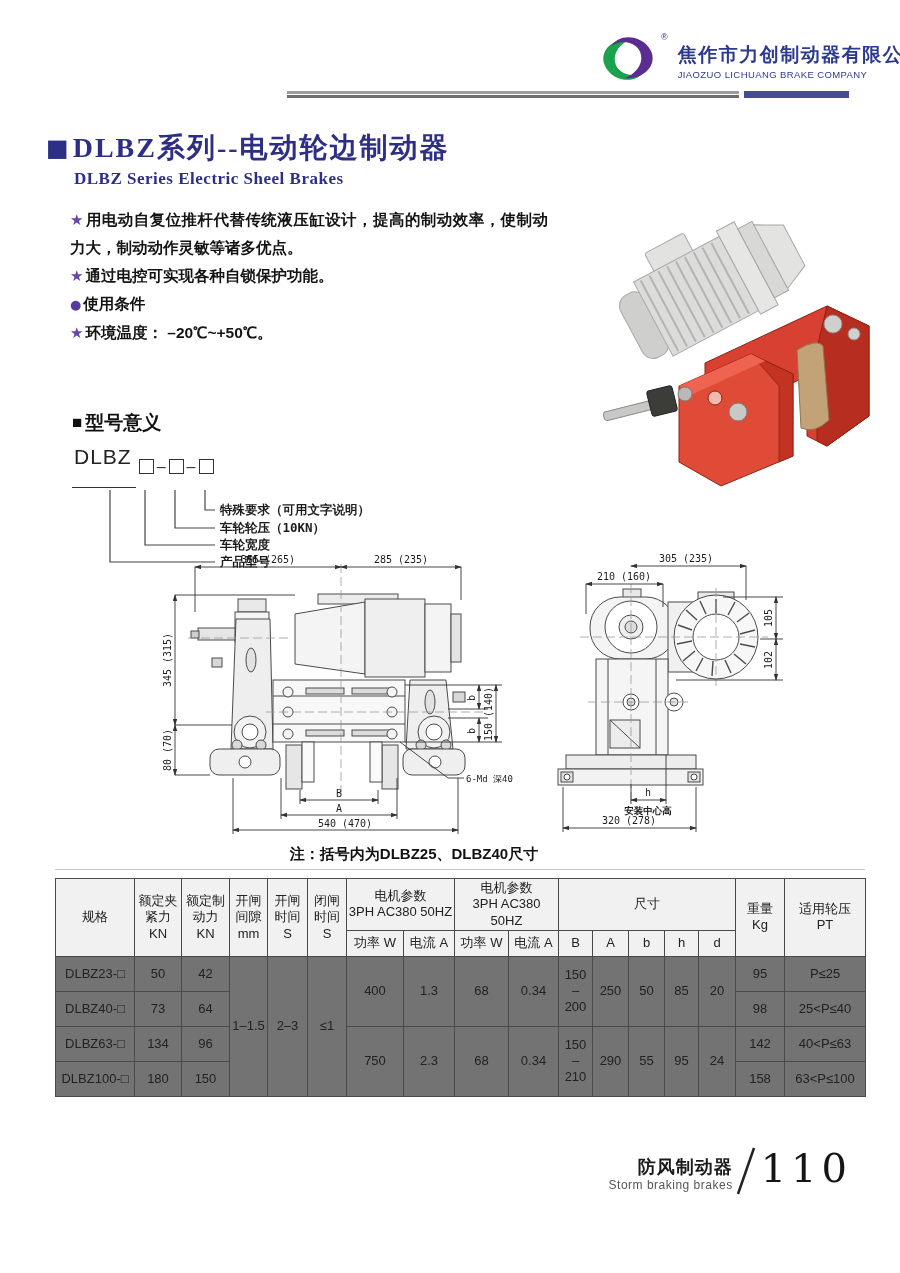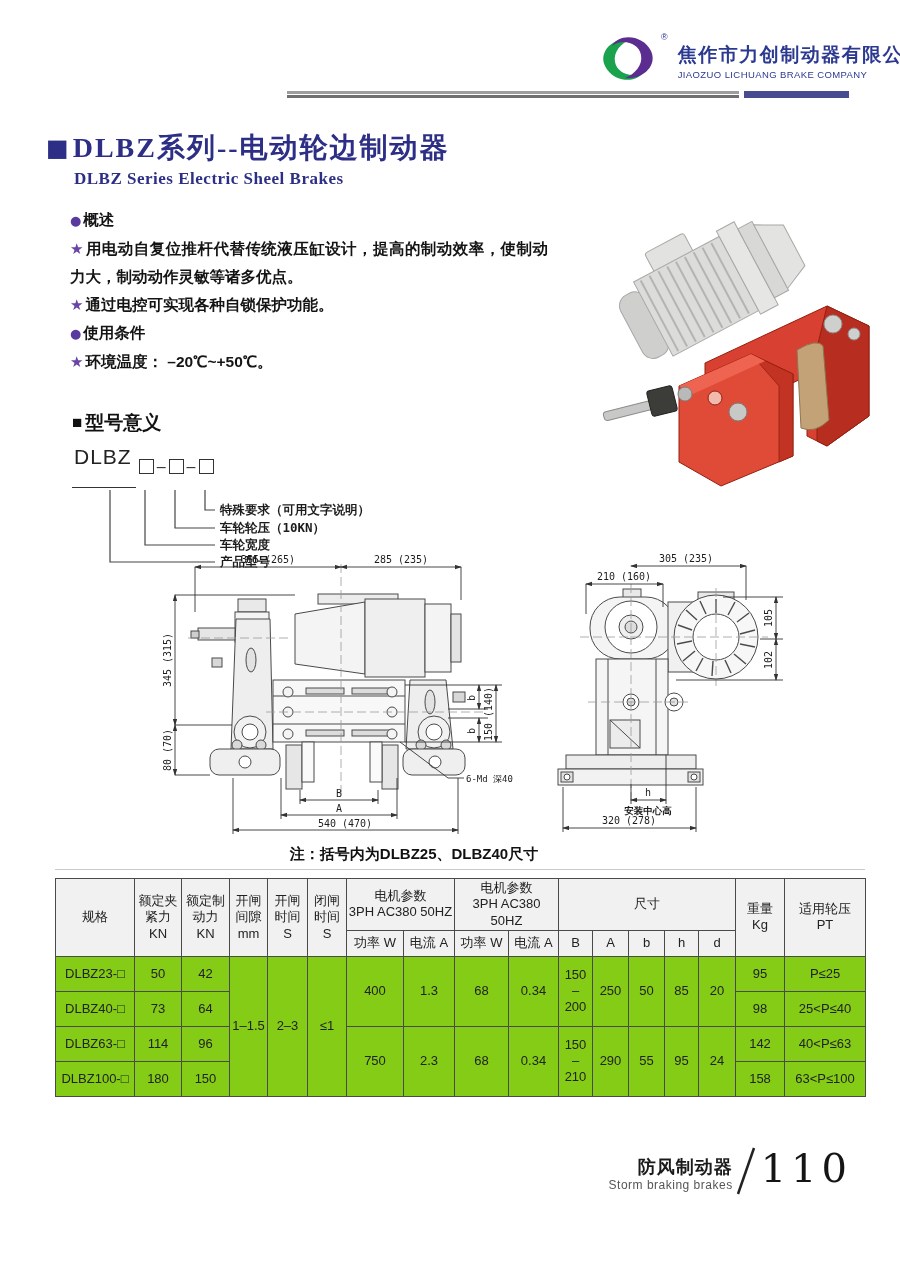--- a/index.html
+++ b/index.html
@@ -42,21 +42,21 @@
   .note-line { left:0; top:845px; width:828px; text-align:center; font-size:15px; font-weight:bold; color:#111; }
   .table-divider { left:55px; top:869px; width:810px; height:1px; background:#c9c9c9; }
 
   
   .spec-table-wrap { left:55px; top:878px; }
   table { border-collapse:collapse; table-layout:fixed; width:810px; }
   th,td { border:1px solid #4a4a4a; text-align:center; vertical-align:middle;
           font-size:13px; color:#222; white-space:pre-line; line-height:1.25; font-weight:normal; padding:1px; }
   thead th { background:#f1f1f1; }
   tr.h1 { height:46px; } tr.h2 { height:26px;padding-left:38px; }
-  tbody tr { height:35px; background:#84cc16; }
+  tbody tr { height:35px; background:#737373; }
   table { border:1.5px solid #3c3c3c; }
 
   
   .footer { right:48px; top:1146px; display:flex; align-items:flex-start; }
   .footer-cat { text-align:right; margin-top:9px; }
   .footer-cn { font-size:18px; font-weight:bold; color:#1a1a1a; letter-spacing:1px; }
   .footer-en { font-size:12px; color:#555; letter-spacing:0.5px; margin-top:-1px; }
   .footer-num { font-family:"DejaVu Serif",serif; font-size:40px; color:#151515; letter-spacing:5px; margin-left:2px; line-height:1.1; }
 </style>
 </head>
@@ -78,21 +78,20 @@
 
 <div class="abs title-block">
   <div class="title-line">
     <span class="title-square">■</span>
     <span>DLBZ系列--电动轮边制动器</span>
   </div>
   <div class="title-en">DLBZ Series Electric Sheel Brakes</div>
 </div>
 
 <div class="abs overview">
-  <div class="ov-item"><span class="mk-dot">●</span><span>概述</span></div>
   <div class="ov-item"><span class="mk-star">★</span><span>用电动自复位推杆代替传统液压缸设计，提高的制动效率，使制动力大，制动动作灵敏等诸多优点。</span></div>
   <div class="ov-item"><span class="mk-star">★</span><span>通过电控可实现各种自锁保护功能。</span></div>
   <div class="ov-item"><span class="mk-dot">●</span><span>使用条件</span></div>
   <div class="ov-item"><span class="mk-star">★</span><span>环境温度： –20℃~+50℃。</span></div>
 </div>
 
 <svg class="abs" style="left:565px; top:198px;" width="335" height="295" viewBox="0 0 335 295">
 
   <g>
     <polygon points="140,165 262,108 304,128 304,218 262,248 242,238 242,178 184,206 184,244 140,222" fill="#d84031" stroke="#93200f" stroke-width="1"></polygon>
@@ -443,21 +442,21 @@
       </tr>
       <tr>
         <td>DLBZ40-□</td>
         <td>73</td>
         <td>64</td>
         <td>98</td>
         <td>25&lt;P≤40</td>
       </tr>
       <tr>
         <td>DLBZ63-□</td>
-        <td>114</td>
+        <td>134</td>
         <td>96</td>
         <td rowspan="2">750</td>
         <td rowspan="2">2.3</td>
         <td rowspan="2">68</td>
         <td rowspan="2">0.34</td>
         <td rowspan="2">150
 –
 210</td>
         <td rowspan="2">290</td>
         <td rowspan="2">55</td>

